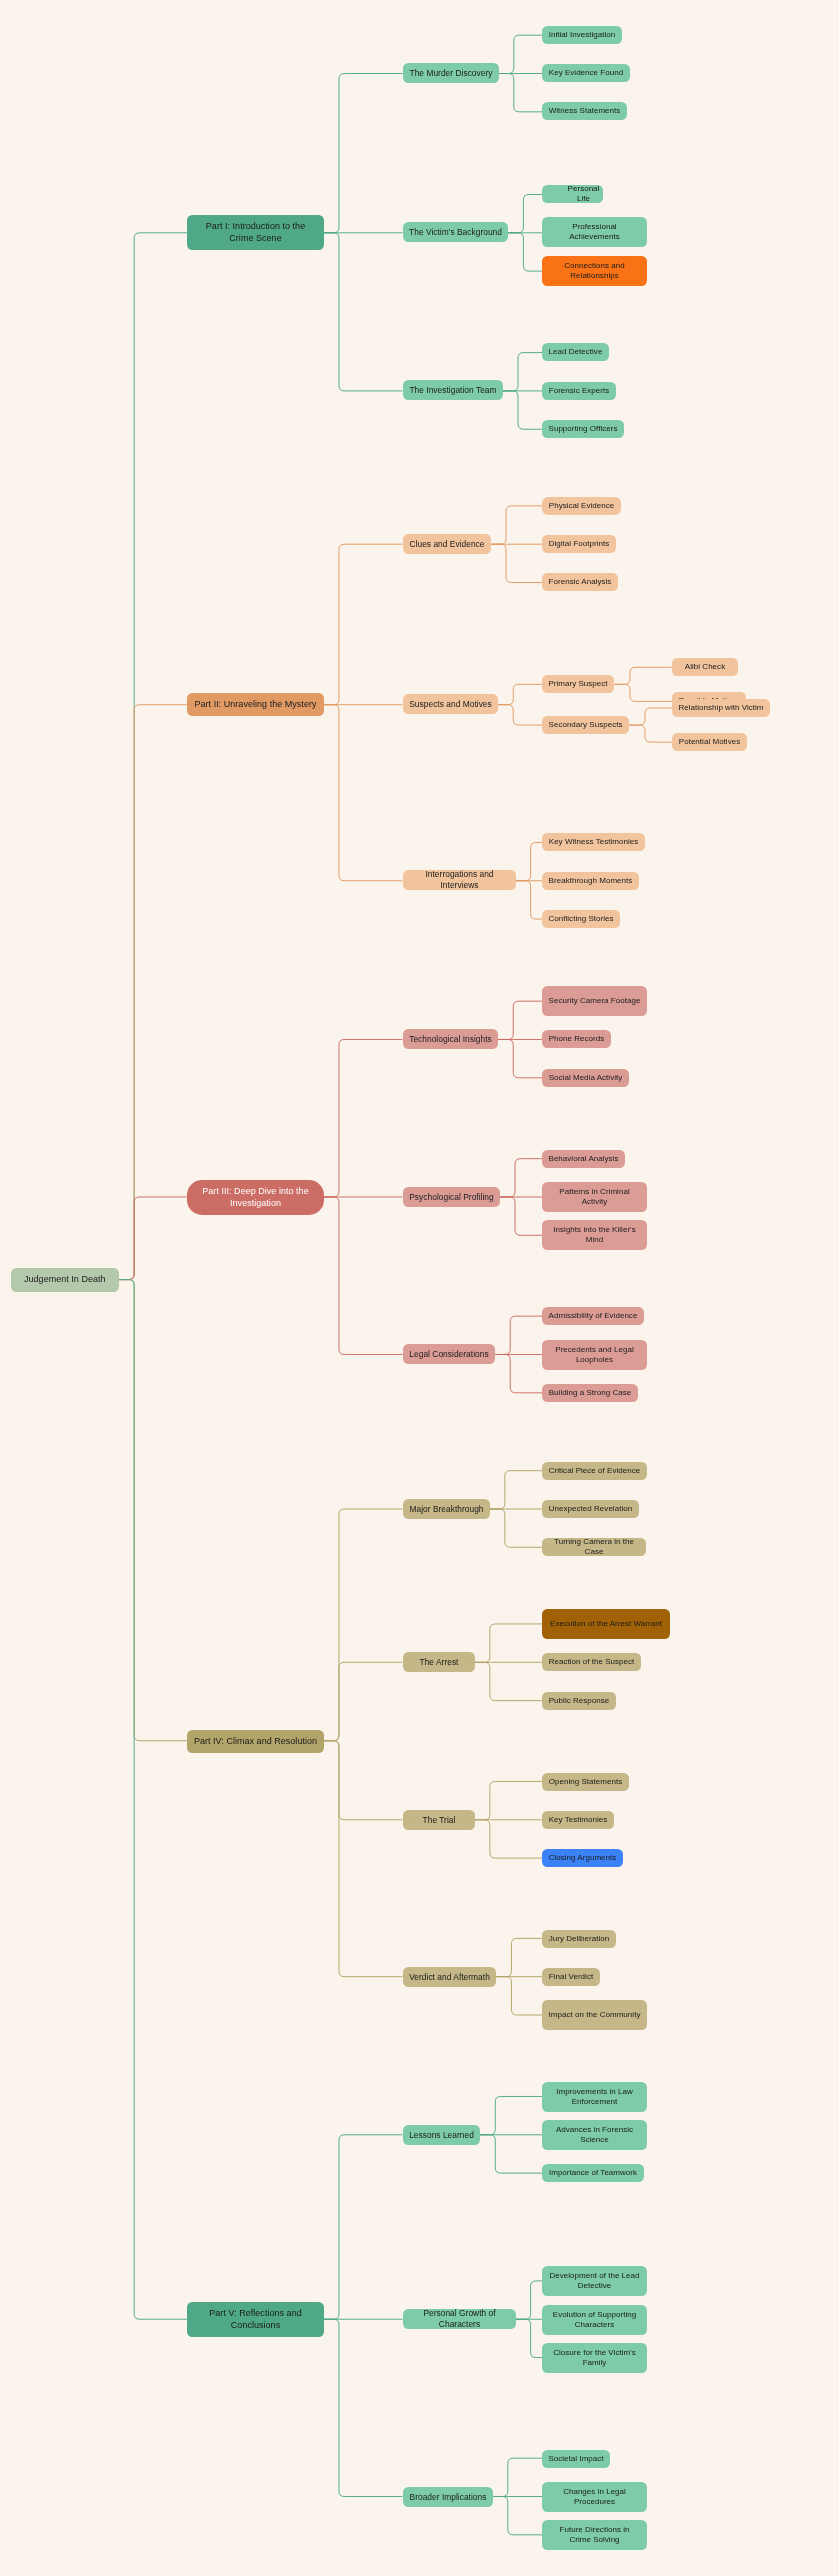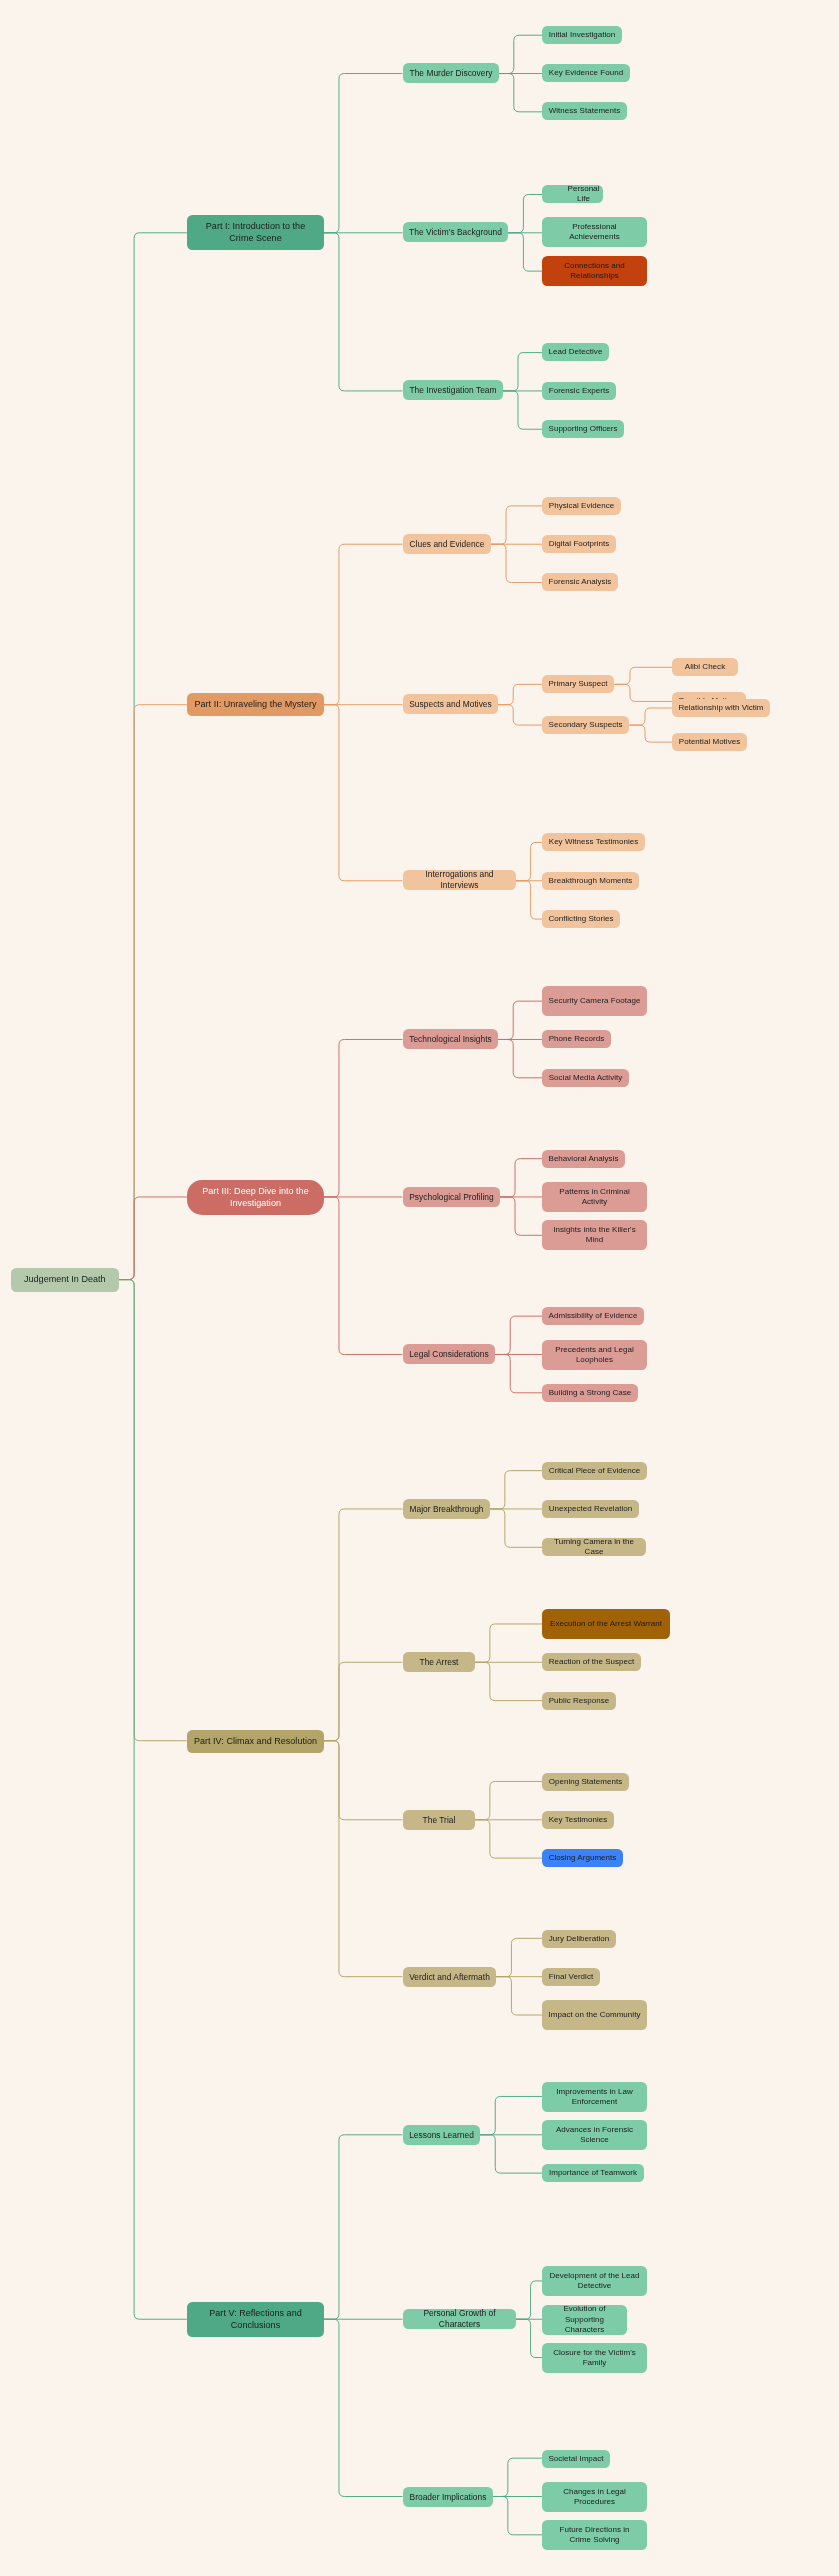--- a/index.html
+++ b/index.html
@@ -131,21 +131,21 @@
       </div>
       <div class="node lv2" style="left: 403px; width: 105px; height: 20.4px; top: 222px; background: rgb(125, 203, 167);">
         <span>The Victim's Background</span>
       </div>
       <div class="node lv3" style="left: 542px; width: 61px; height: 18px; top: 185px; background: rgb(125, 203, 167); padding-left: 28px;">
         <span>Personal Life</span>
       </div>
       <div class="node lv3" style="left: 542px; width: 105px; height: 30px; top: 217px; background: rgb(125, 203, 167);">
         <span>Professional Achievements</span>
       </div>
-      <div class="node lv3" style="left: 542px; width: 105px; height: 30px; top: 256px; background: #c2410c;">
+      <div class="node lv3" style="left: 542px; width: 105px; height: 30px; top: 256px; background: #f97316;">
         <span>Connections and Relationships</span>
       </div>
       <div class="node lv2" style="left: 403px; width: 100px; height: 20.4px; top: 380px; background: rgb(125, 203, 167);">
         <span>The Investigation Team</span>
       </div>
       <div class="node lv3" style="left: 542px; width: 67px; height: 18px; top: 343px; background: rgb(125, 203, 167);">
         <span>Lead Detective</span>
       </div>
       <div class="node lv3" style="left: 542px; width: 74px; height: 18px; top: 382px; background: rgb(125, 203, 167);">
         <span>Forensic Experts</span>
@@ -305,21 +305,21 @@
       </div>
       <div class="node lv3" style="left: 542px; width: 102px; height: 18px; top: 2164px; background: rgb(125, 203, 167);">
         <span>Importance of Teamwork</span>
       </div>
       <div class="node lv2" style="left: 403px; width: 113px; height: 20.4px; top: 2309px; background: rgb(125, 203, 167);">
         <span>Personal Growth of Characters</span>
       </div>
       <div class="node lv3" style="left: 542px; width: 105px; height: 30px; top: 2266px; background: rgb(125, 203, 167);">
         <span>Development of the Lead Detective</span>
       </div>
-      <div class="node lv3" style="left: 542px; width: 85px; height: 30px; top: 2305px; background: rgb(125, 203, 167);">
+      <div class="node lv3" style="left: 542px; width: 105px; height: 30px; top: 2305px; background: rgb(125, 203, 167);">
         <span>Evolution of Supporting Characters</span>
       </div>
       <div class="node lv3" style="left: 542px; width: 105px; height: 30px; top: 2343px; background: rgb(125, 203, 167);">
         <span>Closure for the Victim's Family</span>
       </div>
       <div class="node lv2" style="left: 403px; width: 90px; height: 20.4px; top: 2487px; background: rgb(125, 203, 167);">
         <span>Broader Implications</span>
       </div>
       <div class="node lv3" style="left: 542px; width: 68px; height: 18px; top: 2450px; background: rgb(125, 203, 167);">
         <span>Societal Impact</span>

